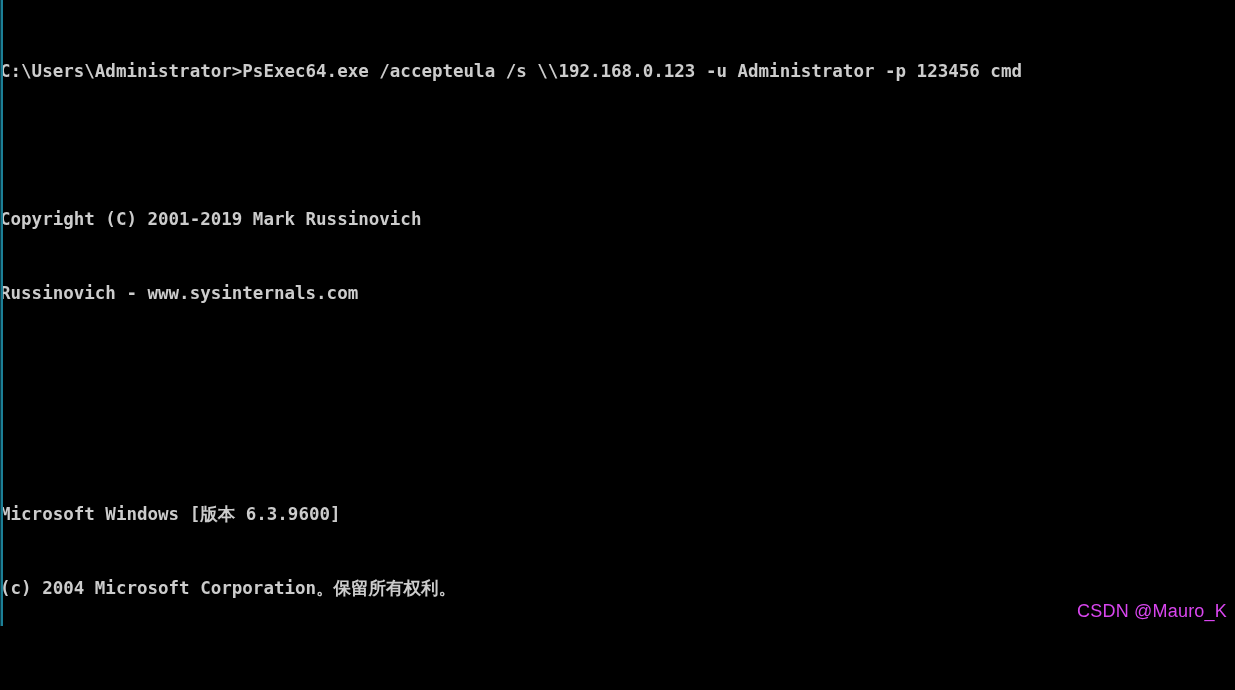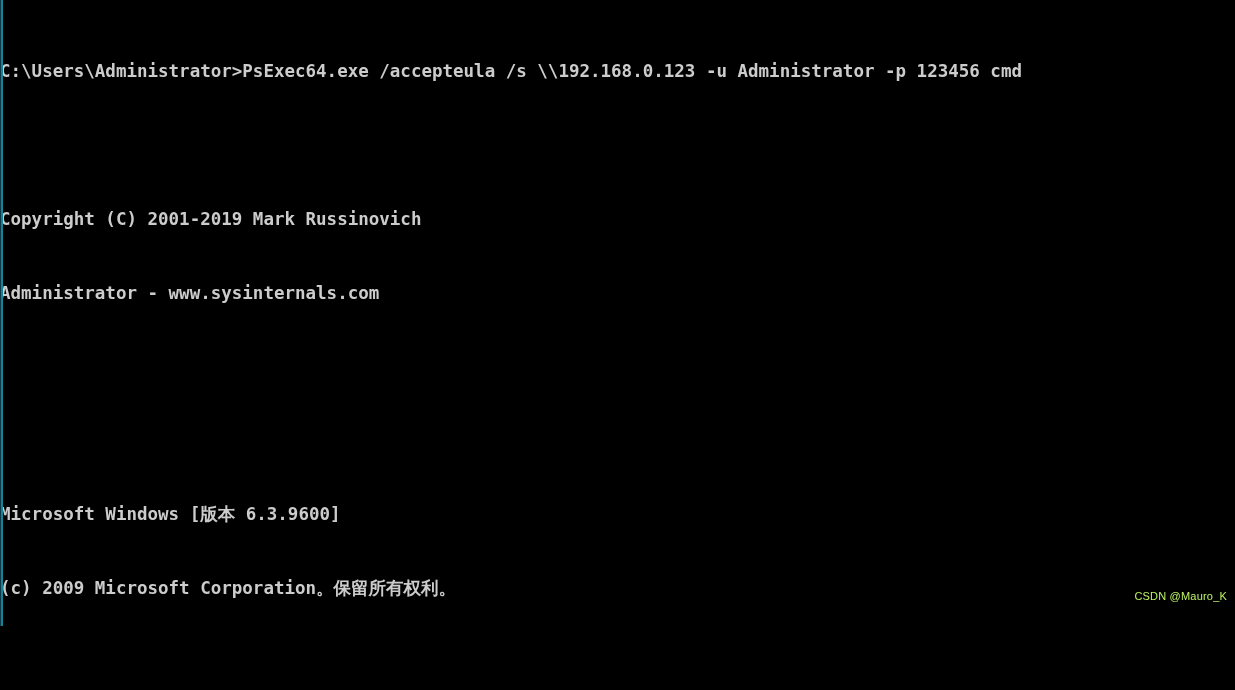--- a/index.html
+++ b/index.html
@@ -54,45 +54,45 @@
     height: 24.6px;
     white-space: pre;
     font-family: "DejaVu Sans Mono", "Liberation Mono", monospace;
   }
   .line.blank {
     color: transparent;
   }
   #watermark {
     position: absolute;
     right: 8px;
-    bottom: 24px;
+    bottom: 4px;
     font-family: "Liberation Sans", "DejaVu Sans", sans-serif;
-    font-size: 11px;
+    font-size: 18px;
     font-weight: 400;
-    color: #bef264;
+    color: #d946ef;
     letter-spacing: 0.2px;
     z-index: 6;
   }
 </style>
 </head>
 <body>
 
 <div id="console-window">
 
   <div id="left-edge-strip"></div>
 
   <div id="console-output">
     <div class="line">C:\Users\Administrator&gt;PsExec64.exe /accepteula /s \\192.168.0.123 -u Administrator -p 123456 cmd</div>
     <div class="line blank"></div>
     <div class="line">Copyright (C) 2001-2019 Mark Russinovich</div>
-    <div class="line">Administrator - www.sysinternals.com</div>
+    <div class="line">Russinovich - www.sysinternals.com</div>
     <div class="line blank"></div>
     <div class="line blank"></div>
     <div class="line">Microsoft Windows [版本 6.3.9600]</div>
-    <div class="line">(c) 2009 Microsoft Corporation。保留所有权利。</div>
+    <div class="line">(c) 2004 Microsoft Corporation。保留所有权利。</div>
     
     
     
     
     
     
     
     
     
     

